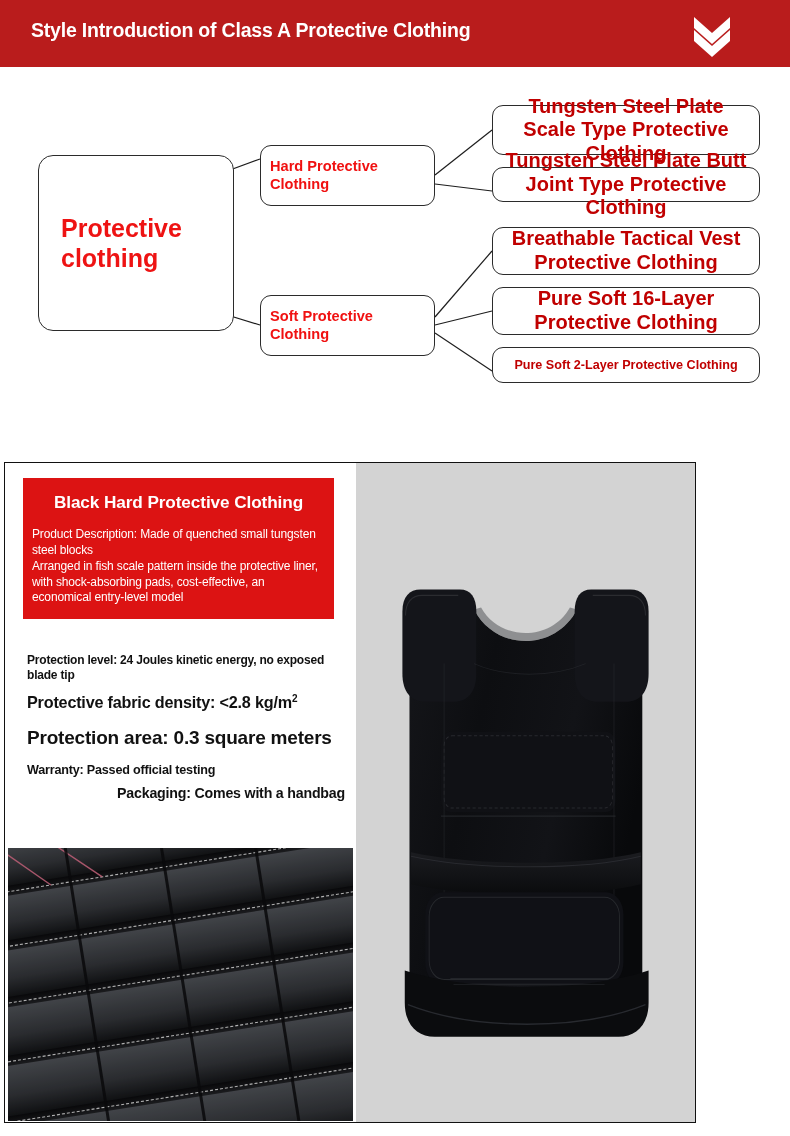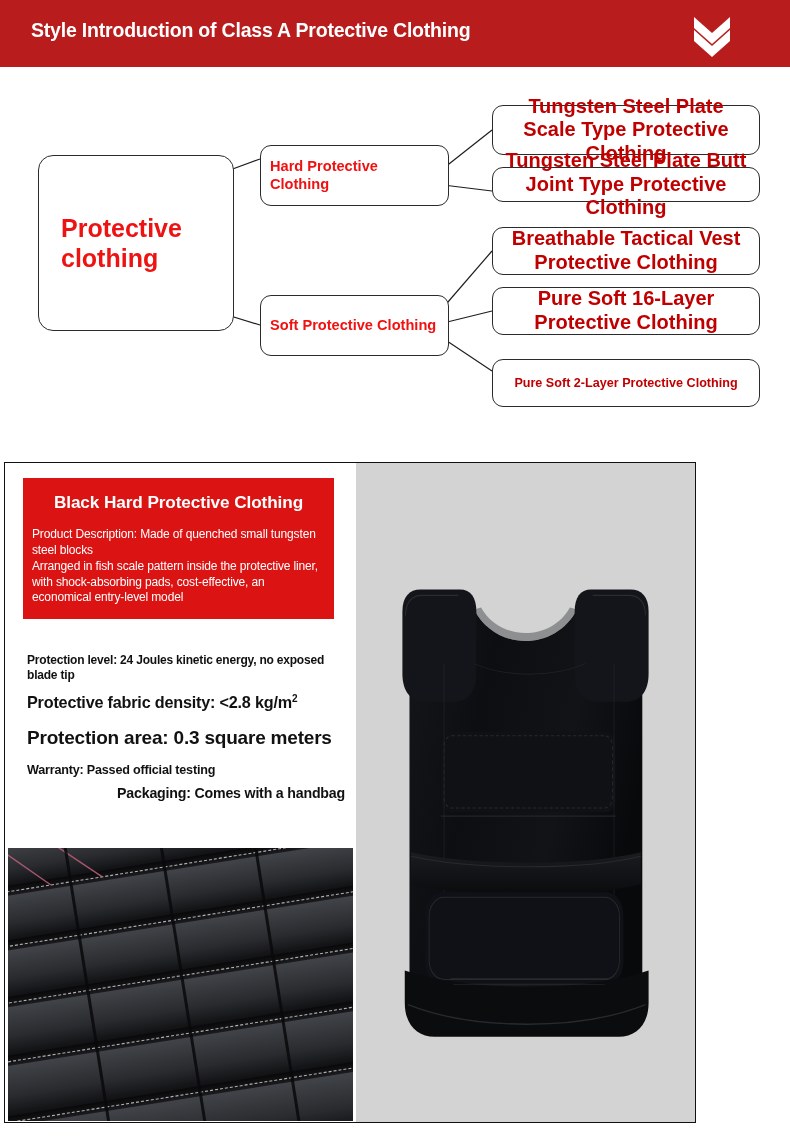--- a/index.html
+++ b/index.html
@@ -67,21 +67,21 @@
   .node-root {
     left: 38px; top: 88px;
     width: 196px; height: 176px;
     border-radius: 15px;
     padding: 0 22px;
     font-size: 25px;
     color: #ee1313;
     line-height: 1.22;
   }
   .node-mid {
-    width: 189px; height: 61px;
+    width: 175px; height: 61px;
     padding: 0 9px;
     font-size: 14.6px;
     color: #f01111;
     text-align: left;
     justify-content: flex-start;
   }
   .node-mid-hard { left: 260px; top: 78px; }
   .node-mid-soft { left: 260px; top: 228px; }
 
   .node-leaf {
@@ -90,21 +90,21 @@
     padding: 0 7px;
     font-size: 20px;
     color: #c00000;
     text-align: center;
     justify-content: center;
   }
   .leaf-1 { top: 38px;  height: 50px; }
   .leaf-2 { top: 100px; height: 35px; }
   .leaf-3 { top: 160px; height: 48px; }
   .leaf-4 { top: 220px; height: 48px; }
-  .leaf-5 { top: 280px; height: 48px; font-size: 12.6px; margin-top: 12px; }
+  .leaf-5 { top: 280px; height: 36px; font-size: 12.6px; }
 
   
   .panels {
     position: absolute;
     left: 4px; top: 462px;
     width: 692px; height: 661px;
     border: 1.6px solid #111111;
     box-sizing: border-box;
     display: flex;
   }

